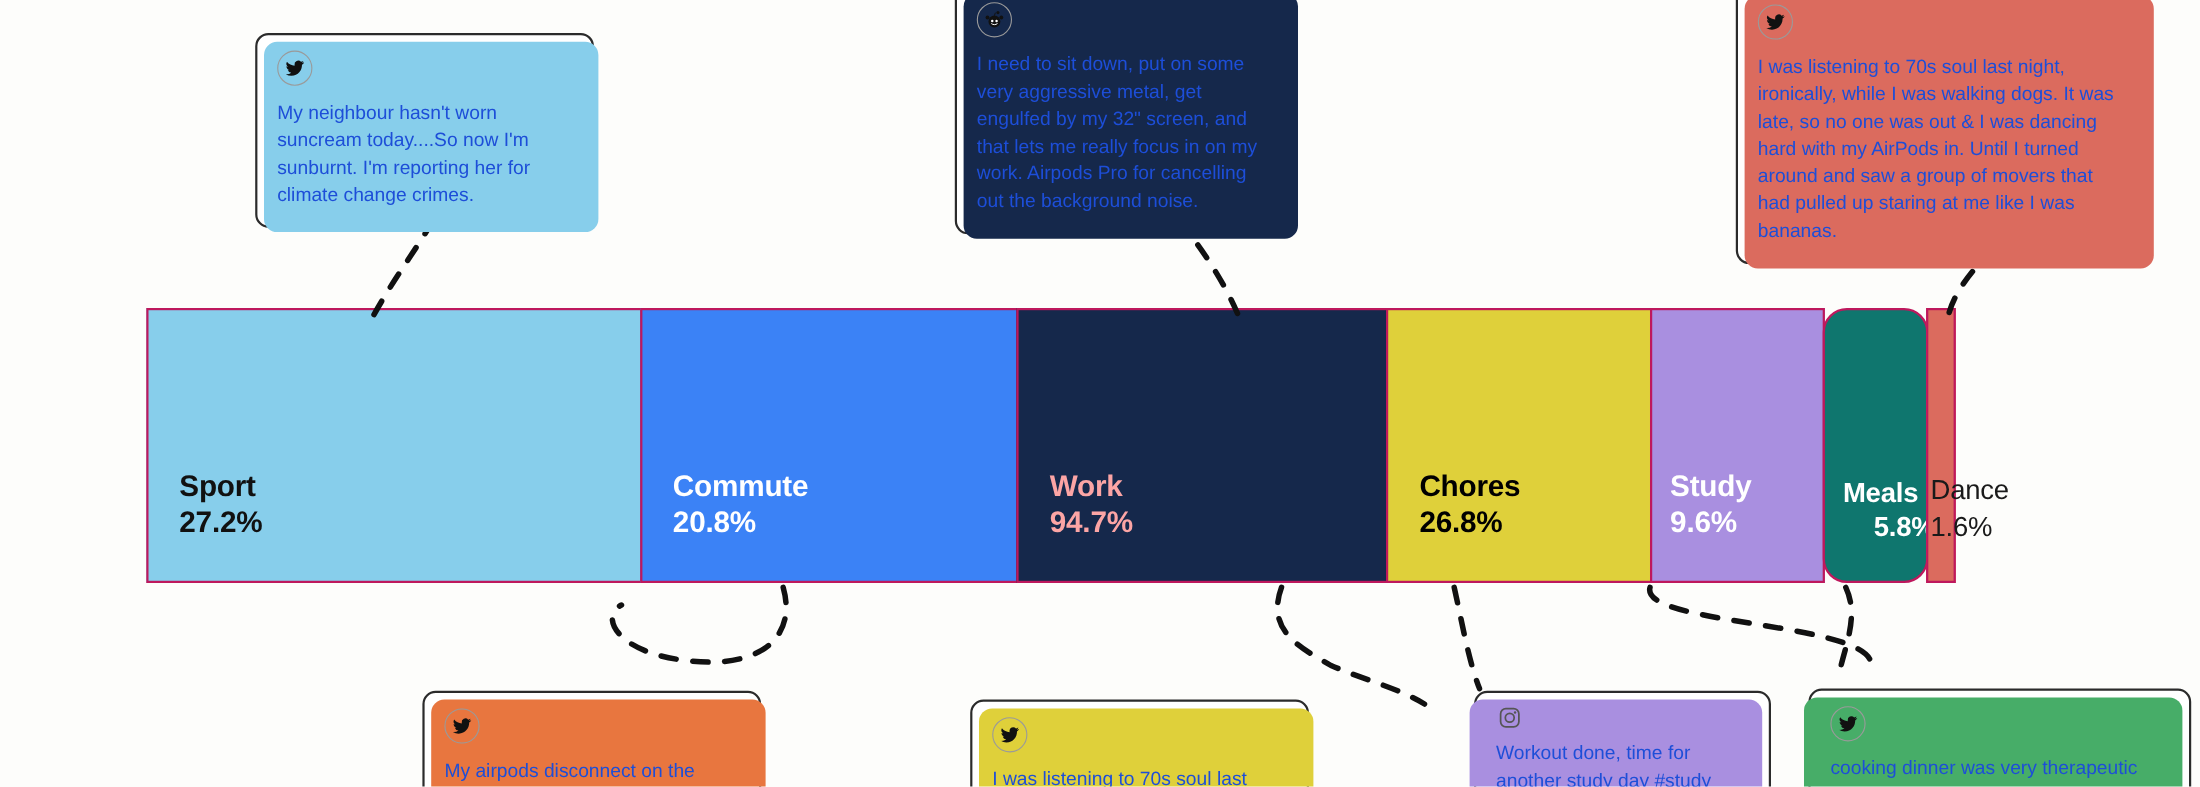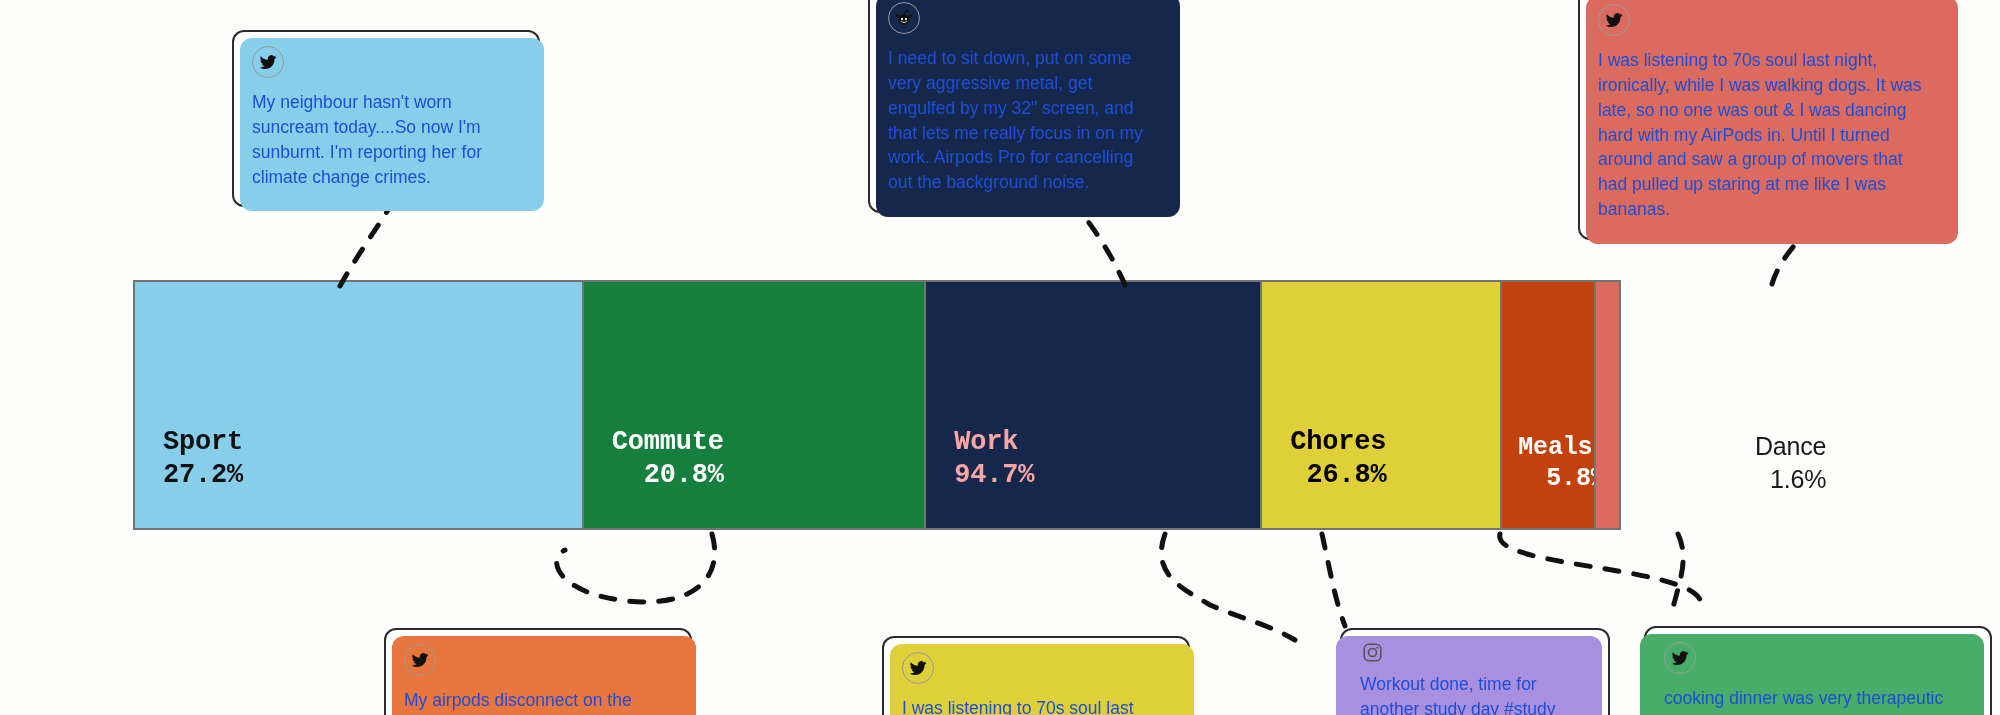--- a/index.html
+++ b/index.html
@@ -21,44 +21,42 @@
     left: 133px;
     top: 280px;
     width: 1657px;
     height: 250px;
     display: flex;
     box-sizing: border-box;
   }
   .seg {
     position: relative;
     box-sizing: border-box;
-    border: 2px solid #737373;
+    border: 2px solid #be185d;
     margin-left: -2px;
     display: flex;
     align-items: flex-end;
-    font-family: Liberation Mono, monospace;
   }
   .seg:first-child { margin-left: 0; }
   .seg-label {
     padding: 0 0 36px 28px;
     line-height: 1.22;
     white-space: nowrap;
   }
   .seg-name {
     display: block;
     font-size: 27px;
     font-weight: bold;
     letter-spacing: -0.2px;
   }
   .seg-val {
     display: block;
     font-size: 27px;
     font-weight: bold;
     letter-spacing: -0.2px;
-    text-align: right;
   }
   .seg.narrow .seg-label { padding-left: 16px; }
 
   
   #outside-label {
     position: absolute;
     left: 1755px;
     top: 430px;
     line-height: 1.3;
     color: #1a1a1a;
@@ -145,43 +143,49 @@
 
 <div id="bar">
 
   <div class="seg" style="width:27.2%; background:#87CEEB;">
     <div class="seg-label" style="color:#111111;">
       <span class="seg-name">Sport</span>
       <span class="seg-val">27.2%</span>
     </div>
   </div>
 
-  <div class="seg" style="width:20.8%; background:#15803d;">
+  <div class="seg" style="width:20.8%; background:#3b82f6;">
     <div class="seg-label" style="color:#FFFFFF;">
       <span class="seg-name">Commute</span>
       <span class="seg-val">20.8%</span>
     </div>
   </div>
 
   <div class="seg" style="width:20.4%; background:#15284B;">
     <div class="seg-label" style="color:#fca5a5;">
       <span class="seg-name">Work</span>
       <span class="seg-val">94.7%</span>
     </div>
   </div>
 
   <div class="seg" style="width:14.6%; background:#DFD03A;">
     <div class="seg-label" style="color:#000000;">
       <span class="seg-name">Chores</span>
       <span class="seg-val">26.8%</span>
     </div>
   </div>
 
-
-  <div class="seg narrow" style="width:5.8%; background:#c2410c;">
+  <div class="seg narrow" style="width:9.6%; background:#A98FE0;">
+    <div class="seg-label" style="color:#FFFFFF;">
+      <span class="seg-name">Study</span>
+      <span class="seg-val">9.6%</span>
+    </div>
+  </div>
+
+  <div class="seg narrow" style="width:5.8%; background:#0f766e;border-radius:22px;">
     <div class="seg-label" style="color:#FFFFFF; padding-bottom:34px;">
       <span class="seg-name" style="font-size:25px;">Meals</span>
       <span class="seg-val" style="font-size:25px;margin-left:28px;">5.8%</span>
     </div>
   </div>
 
   <div class="seg tiny" style="width:1.6%; background:#DB6B5E;">
     
   </div>
 

